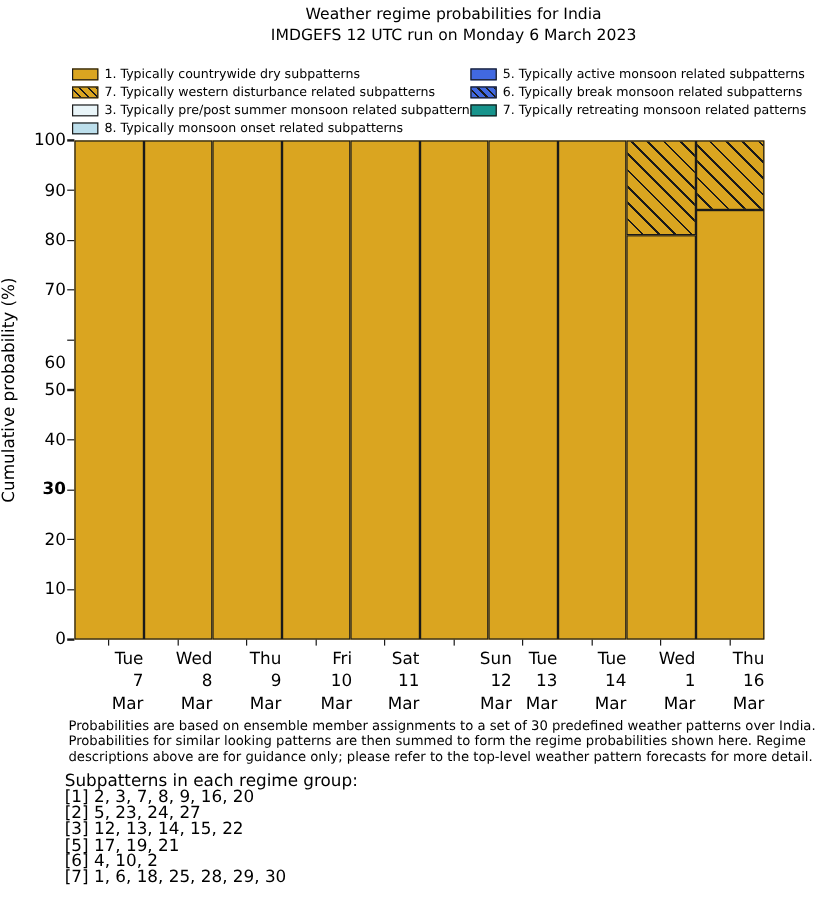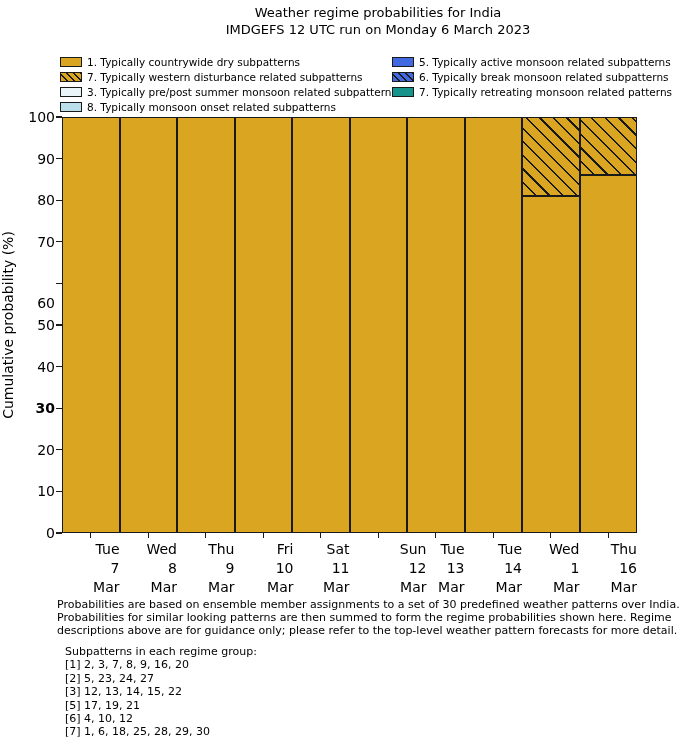--- a/index.html
+++ b/index.html
@@ -99,22 +99,22 @@
   }
 
   
   .footnote {
     position: absolute;
     left: 57px; top: 598px; width: 640px;
     font-size: 11px; line-height: 13px;
   }
   .subpatterns {
     position: absolute;
-    left: 65px; top: 645px; width: 400px;
-    font-size: 11px; line-height: 13.4px;
+    left: 54px; top: 645px; width: 400px;
+    font-size: 14px; line-height: 13.4px;
   }
 </style>
 </head>
 <body>
 
 <div class="figure">
 
   <div class="title-block">
     <div class="title-line">Weather regime probabilities for India</div>
     <div class="title-line">IMDGEFS 12 UTC run on Monday 6 March 2023</div>
@@ -286,18 +286,18 @@
       <div>descriptions above are for guidance only; please refer to the top-level weather pattern forecasts for more detail.</div>
     </div>
 
   <div class="subpatterns">
     <div>Subpatterns in each regime group:</div>
     <div id="subpattern-lines">
         <div>[1] 2, 3, 7, 8, 9, 16, 20</div>
         <div>[2] 5, 23, 24, 27</div>
         <div>[3] 12, 13, 14, 15, 22</div>
         <div>[5] 17, 19, 21</div>
-        <div>[6] 4, 10, 12</div>
+        <div>[6] 4, 10, 2</div>
         <div>[7] 1, 6, 18, 25, 28, 29, 30</div>
       </div>
   </div>
 
 </div>
 
 </body></html>

